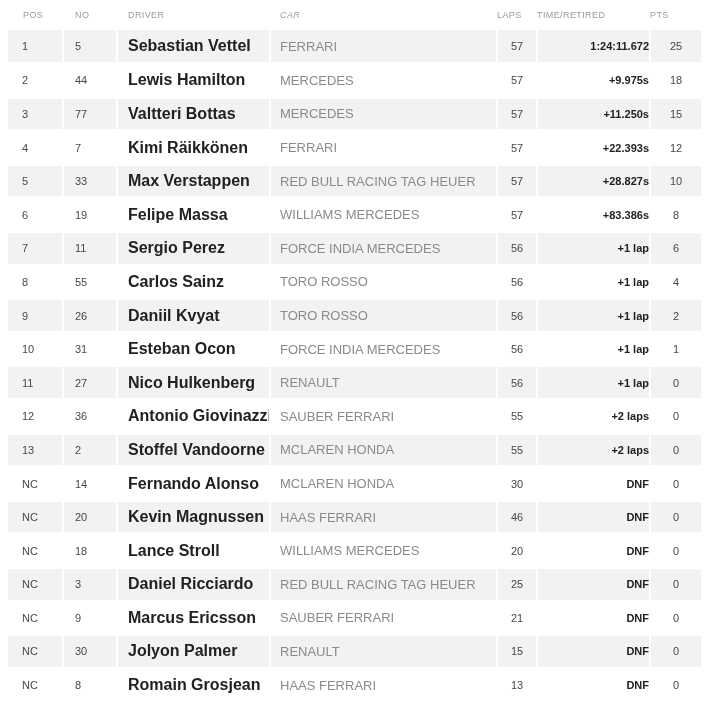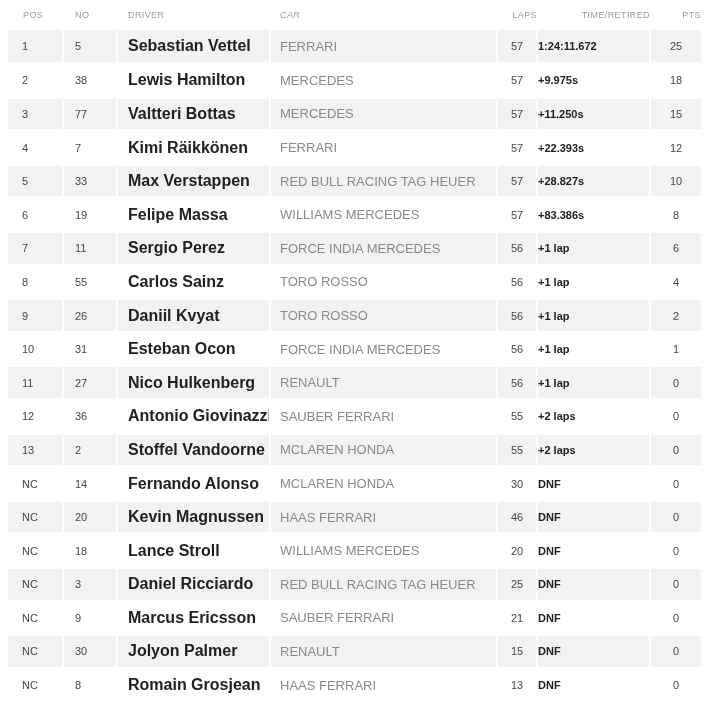--- a/index.html
+++ b/index.html
@@ -43,21 +43,21 @@
     color:var(--header_text);
     text-transform:uppercase;
     text-align:left;
     vertical-align:middle;
     white-space:nowrap;
   }
   th.col-pos{padding-left:15px;}
   th.col-no{padding-left:12px;}
   th.col-driver{padding-left:11px;margin-top:32px;}
   th.col-car{padding-left:10px;font-style:italic;}
-  th.col-laps, th.col-time, th.col-pts{text-align:right;padding-left:0;}
+  th.col-laps, th.col-time, th.col-pts{text-align:left;padding-left:0;}
 
   tbody tr{height:33.6px;background:var(--page_bg);}
   tbody tr:nth-child(odd){background:var(--row_alt_bg);}
   td{
     font-size:11px;
     color:var(--text_secondary);
     vertical-align:middle;
     white-space:nowrap;
     overflow:hidden;
     border-bottom:3px solid var(--divider);
@@ -71,21 +71,21 @@
     font-size:16px;
     color:var(--text_primary);
   }
   td.col-car{
     padding-left:9px;
     font-size:13px;
     color:var(--text_muted);
   }
   td.col-laps{text-align:center;}
   td.col-time{
-    text-align:left;
+    text-align:right;
     font-weight:700;
     color:var(--text_primary);
   }
   td.col-pts{text-align:center;}
 </style>
 </head>
 <body>
 
 <div class="results-wrapper">
   <table class="results">
@@ -114,21 +114,21 @@
     <td class="col-pos">1</td>
     <td class="col-no">5</td>
     <td class="col-driver">Sebastian Vettel</td>
     <td class="col-car">FERRARI</td>
     <td class="col-laps">57</td>
     <td class="col-time">1:24:11.672</td>
     <td class="col-pts">25</td>
   </tr>
         <tr>
     <td class="col-pos">2</td>
-    <td class="col-no">38</td>
+    <td class="col-no">44</td>
     <td class="col-driver">Lewis Hamilton</td>
     <td class="col-car">MERCEDES</td>
     <td class="col-laps">57</td>
     <td class="col-time">+9.975s</td>
     <td class="col-pts">18</td>
   </tr>
         <tr>
     <td class="col-pos">3</td>
     <td class="col-no">77</td>
     <td class="col-driver">Valtteri Bottas</td>

